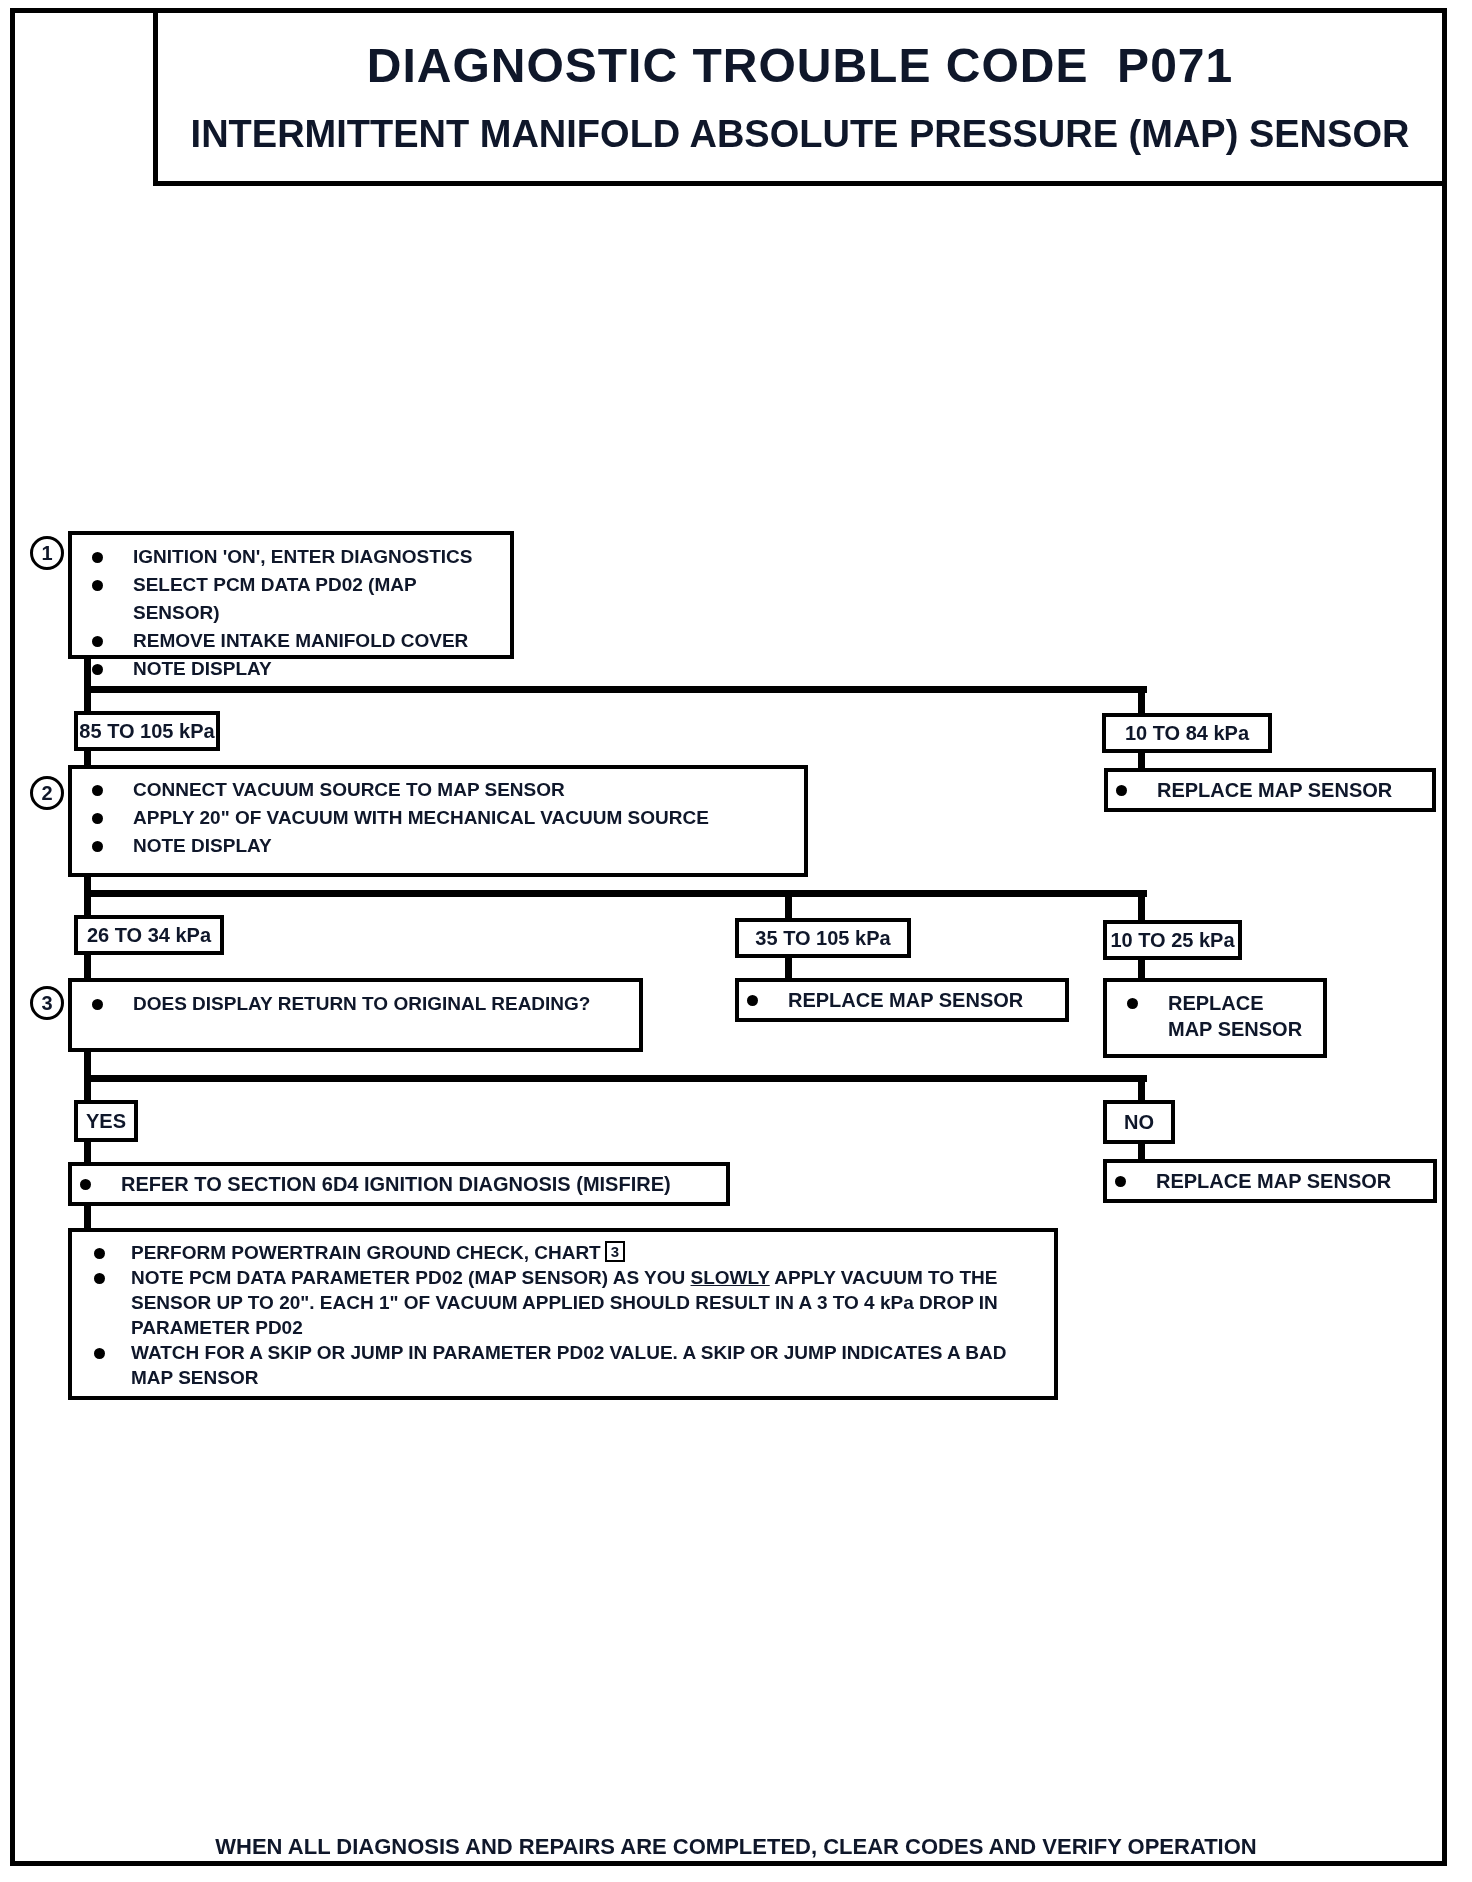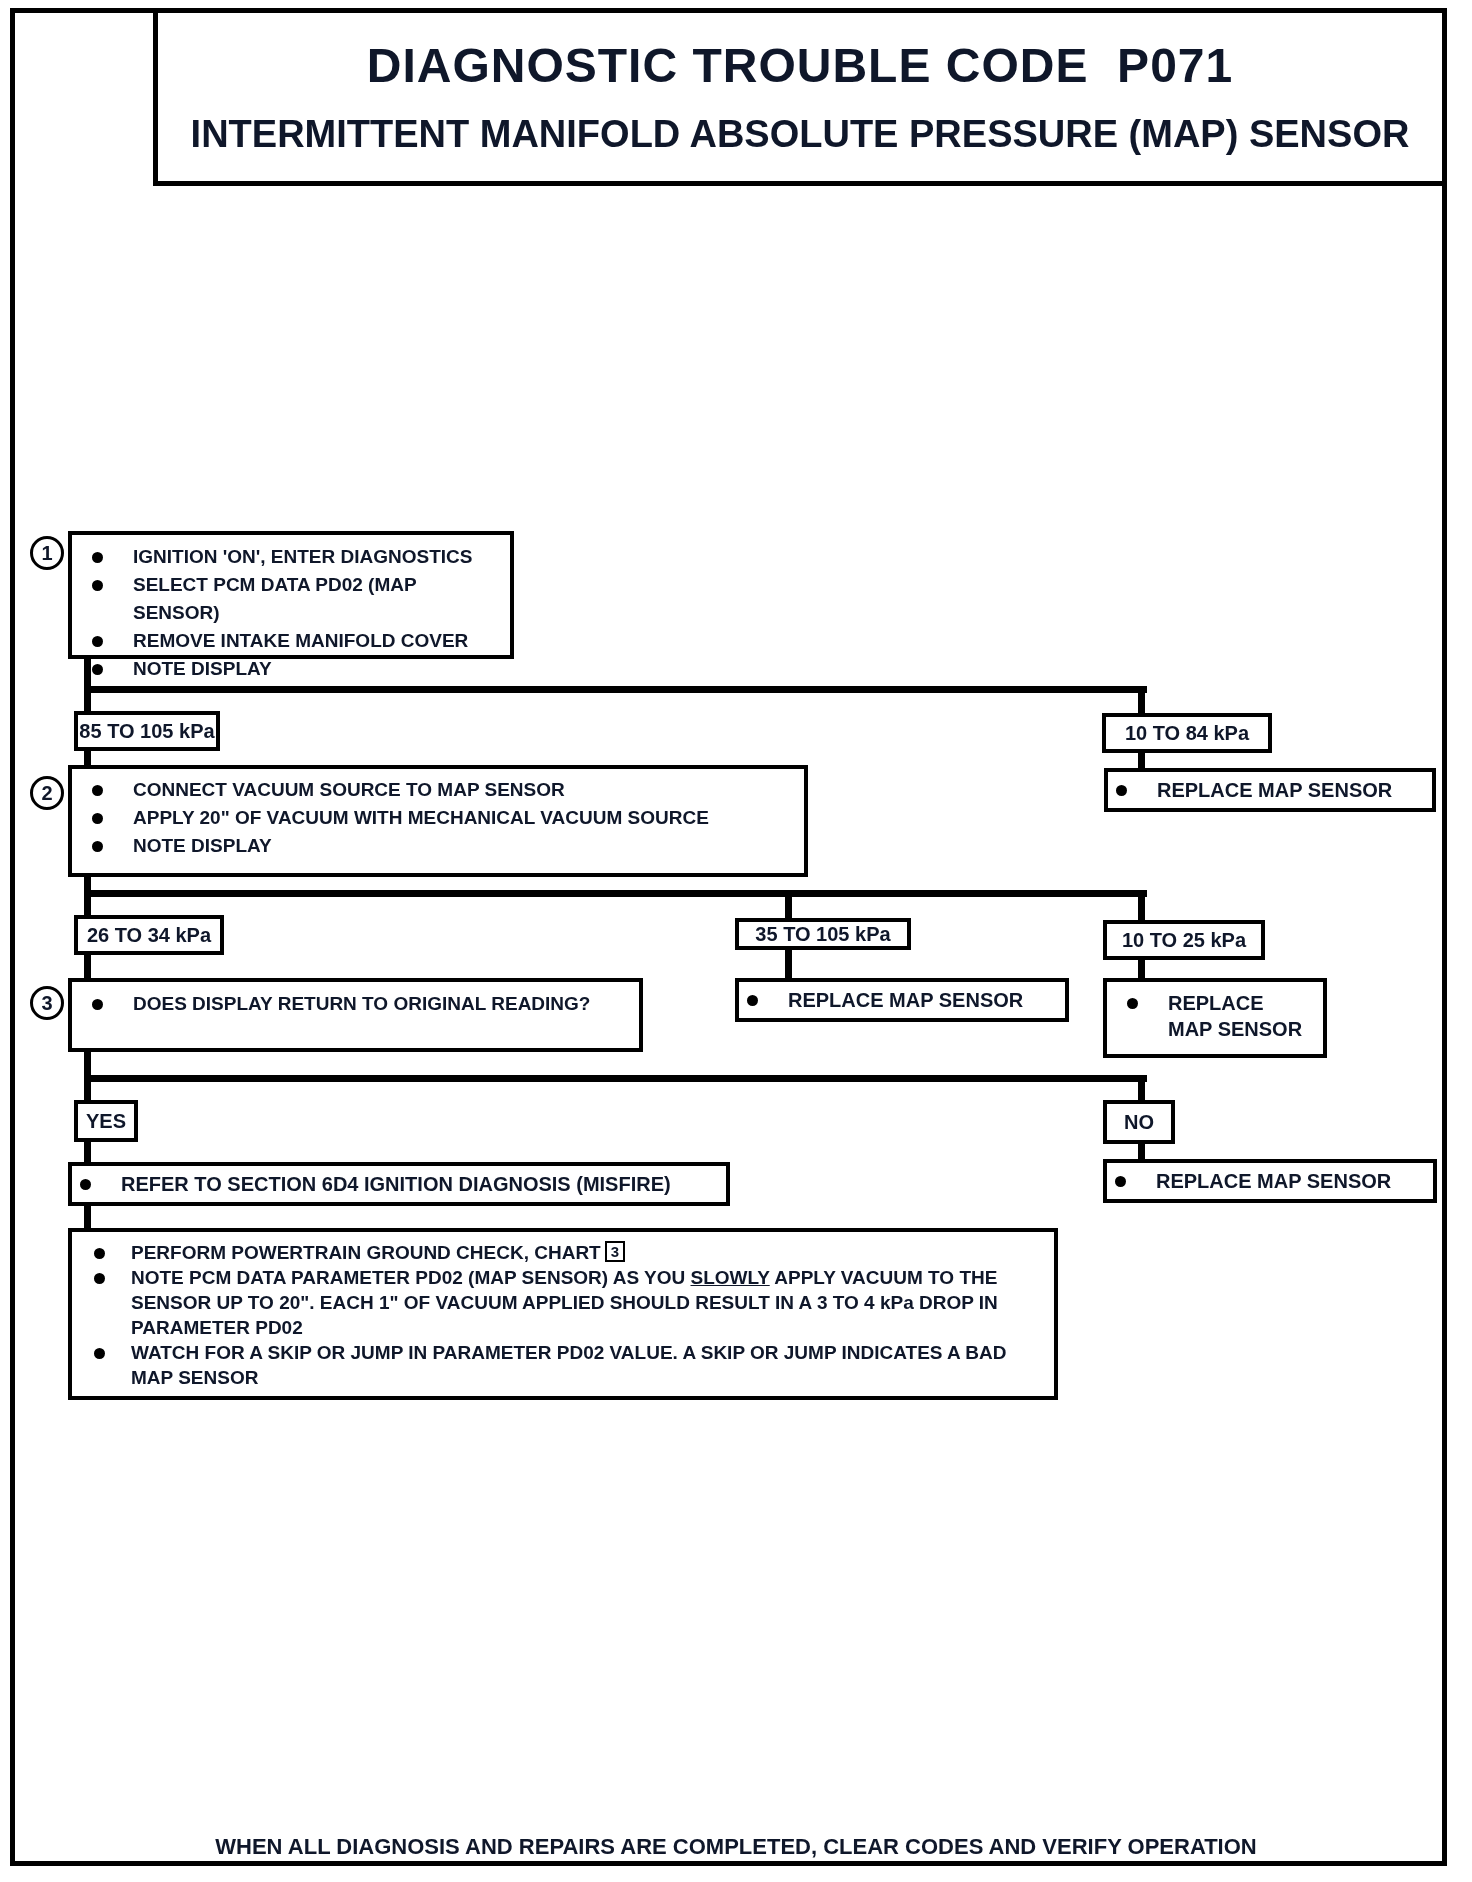--- a/index.html
+++ b/index.html
@@ -124,24 +124,24 @@
     </div>
     <div class="brow">
       <span class="dot"></span>
       <span class="btxt">NOTE DISPLAY</span>
     </div>
   </div>
 
   <div class="fbox label-box" style="left:74px; top:915px; width:150px; height:40px;">
     <span>26 TO 34 kPa</span>
   </div>
-  <div class="fbox label-box" style="left:735px; top:918px; width:176px; height:32px;">
+  <div class="fbox label-box" style="left:735px; top:918px; width:176px; height:40px;">
     <span>35 TO 105 kPa</span>
   </div>
-  <div class="fbox label-box" style="left:1103px; top:920px; width:162px; height:40px;">
+  <div class="fbox label-box" style="left:1103px; top:920px; width:139px; height:40px;">
     <span>10 TO 25 kPa</span>
   </div>
 
   <div class="circle-num" style="left:30px; top:986px;">
     <span>3</span>
   </div>
   <div class="fbox bullets" style="left:68px; top:978px; width:575px; height:74px;">
     <div class="brow">
       <span class="dot"></span>
       <span class="btxt">DOES DISPLAY RETURN TO ORIGINAL READING?</span>

